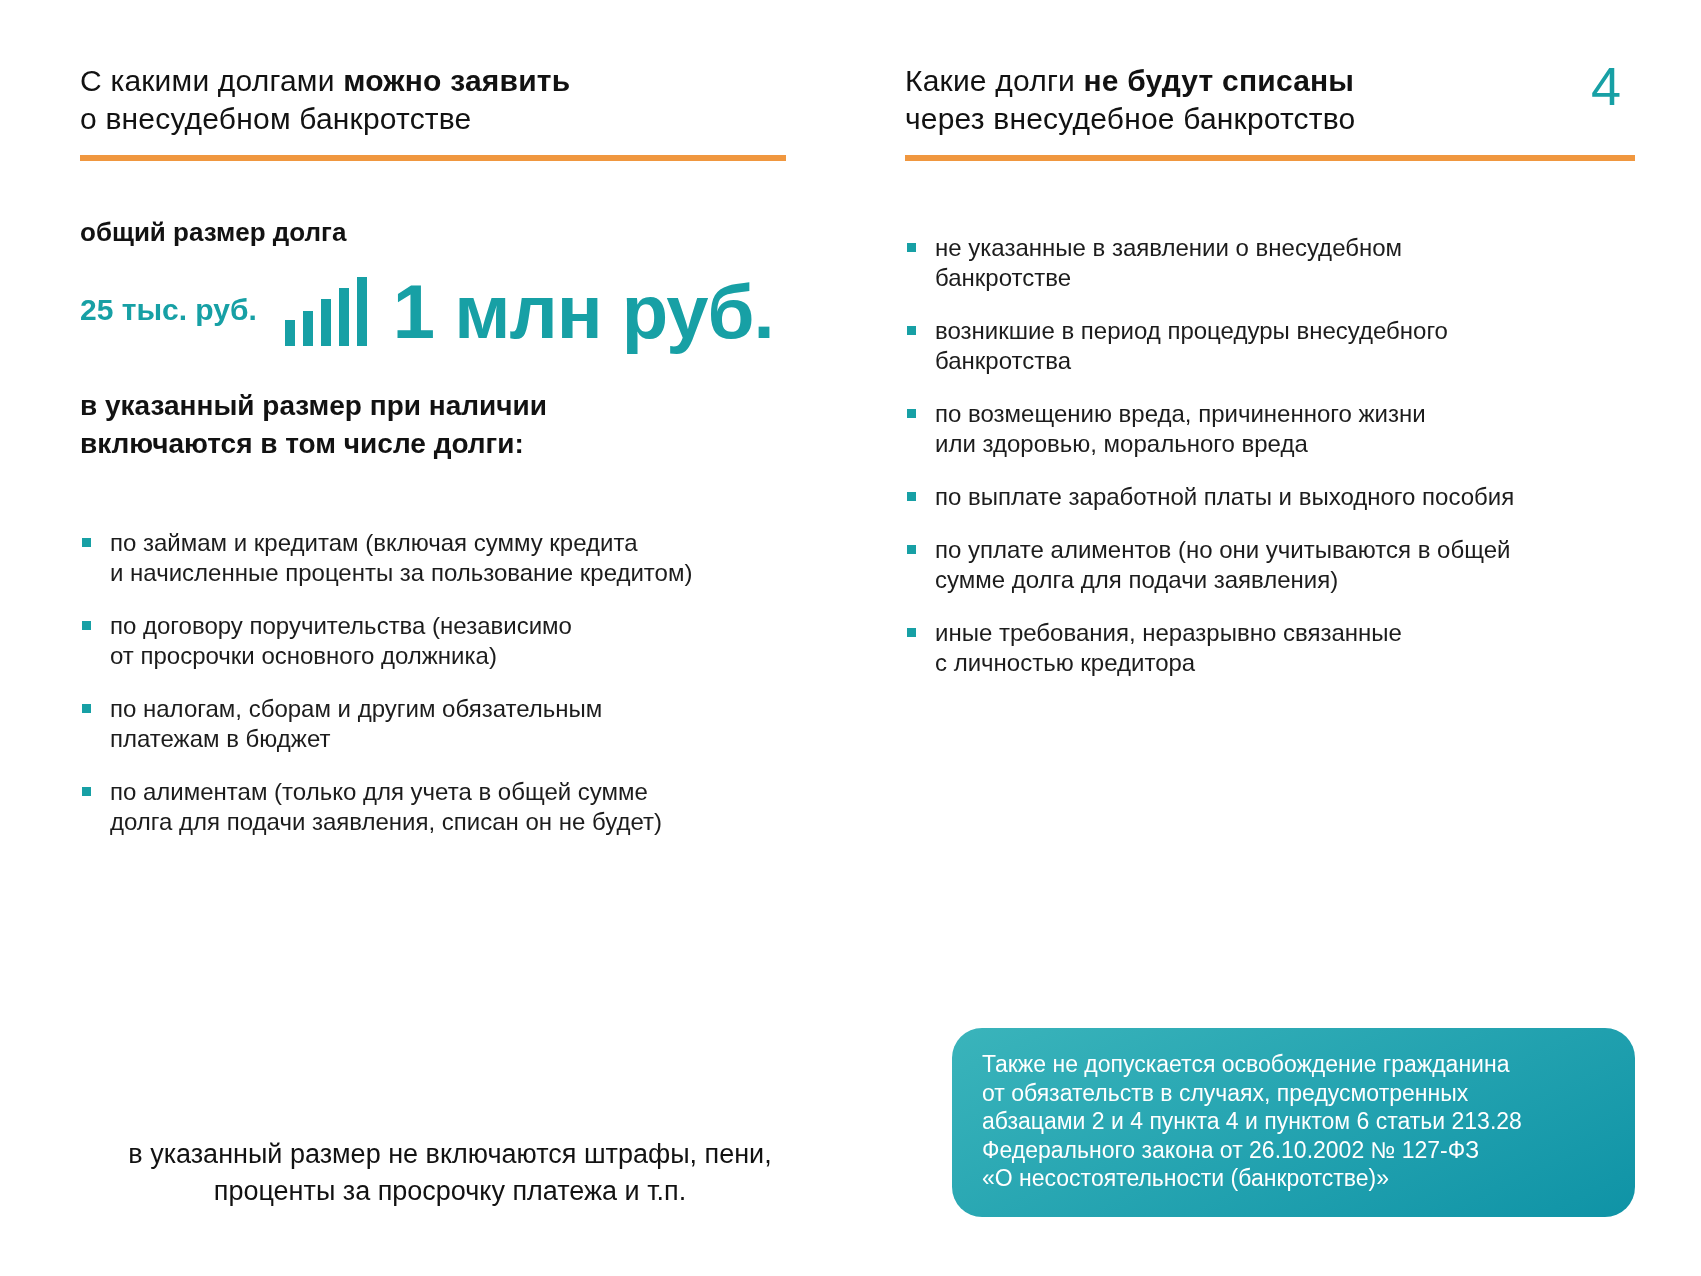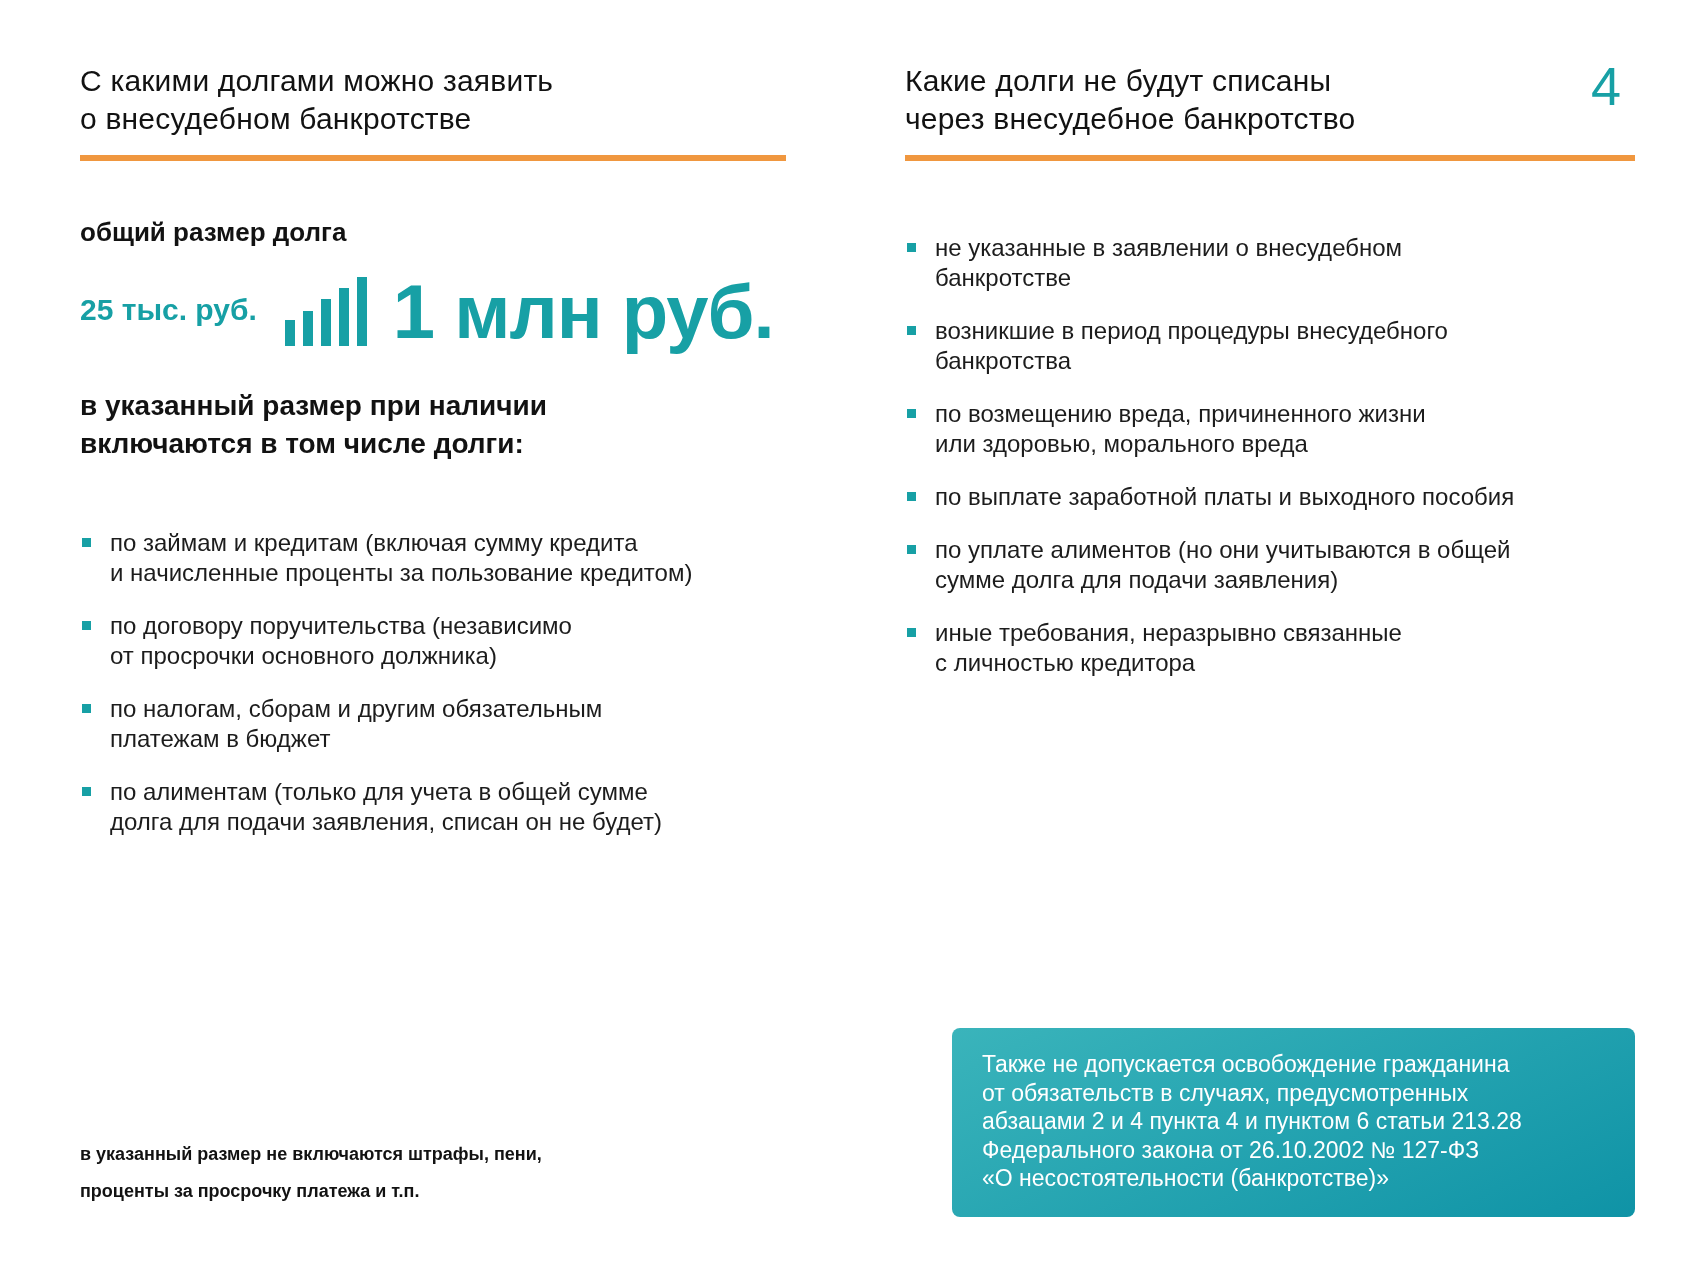--- a/index.html
+++ b/index.html
@@ -18,21 +18,21 @@
   }
   .column{position:absolute;top:62px;}
   .col-left{left:80px;width:706px;}
   .col-right{left:905px;width:730px;}
 
   .title-row{display:flex;justify-content:space-between;align-items:flex-start;}
   h1.title{
     margin:0;font-size:30px;line-height:38px;font-weight:400;
     letter-spacing:0.2px;color:var(--ink);
   }
-  h1.title b{font-weight:400;}
+  h1.title b{font-weight:700;}
   .page-number{
     font-size:54px;line-height:44px;font-weight:300;
     color:var(--teal);margin:2px 14px 0 0;
   }
   .divider{height:6px;background:var(--orange);margin-top:17px;}
 
   .section-heading{margin-top:52px;font-size:26px;font-weight:700;line-height:38px;}
 
   .amount-row{margin-top:26px;display:flex;align-items:center;}
   .amount-min{
@@ -65,26 +65,26 @@
     margin-bottom:23px;font-size:24px;line-height:30px;color:#1c1c1c;
   }
   .sq{
     flex:none;width:9px;height:9px;background:var(--teal);
     margin:10px 19px 0 2px;
   }
   .btxt{white-space:pre-line;}
 
   .footnote{
     position:absolute;left:80px;top:1136px;width:740px;
-    font-size:18px;font-weight:700;line-height:37px;white-space:pre-line;
+    font-size:27px;font-weight:400;line-height:37px;white-space:pre-line;text-align:center;
   }
 
   .note-box{
     position:absolute;left:952px;top:1028px;width:683px;min-height:175px;
-    border-radius:8px;padding:22px 28px 24px 30px;
+    border-radius:30px;padding:22px 28px 24px 30px;
     background:linear-gradient(155deg,var(--box-grad-a) 0%,var(--box-grad-b) 100%);
     color:#ffffff;font-size:23px;line-height:28.5px;white-space:pre-line;
   }
 </style>
 </head>
 <body>
 
 <section class="column col-left">
   <div class="title-row">
     <h1 class="title"><span>С какими долгами </span><b>можно заявить</b><br><span>о внесудебном банкротстве</span></h1>

